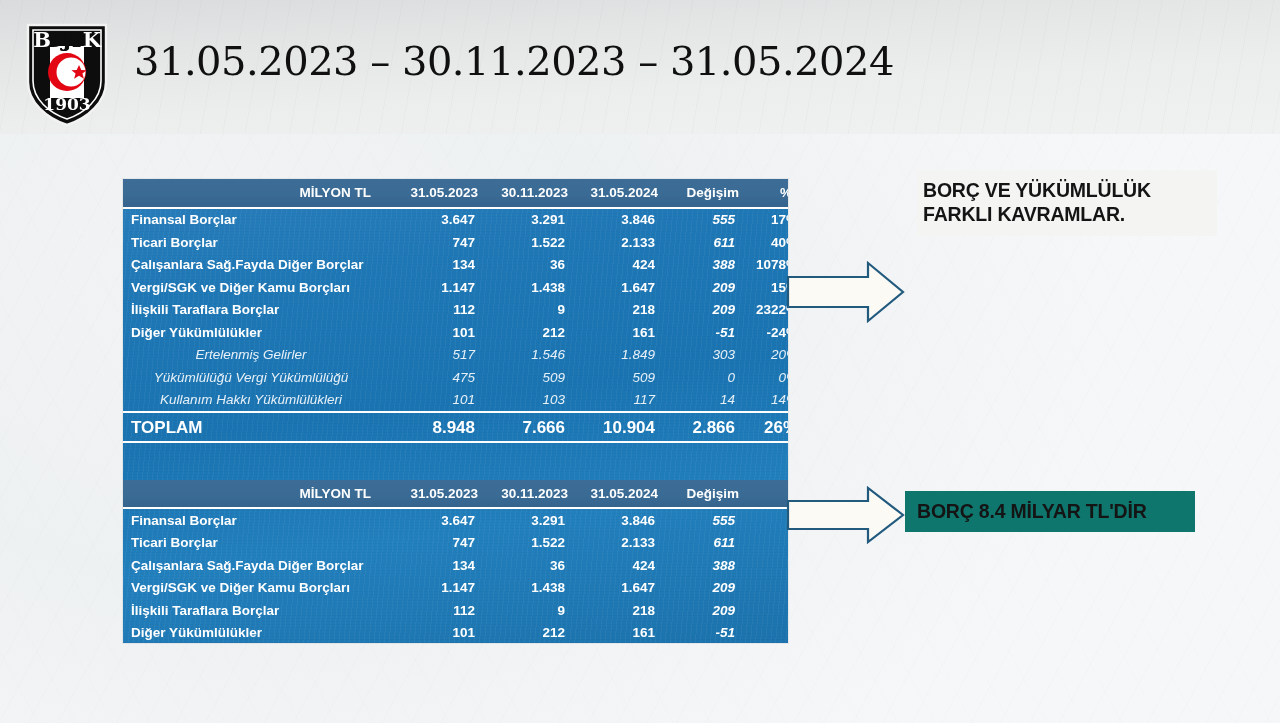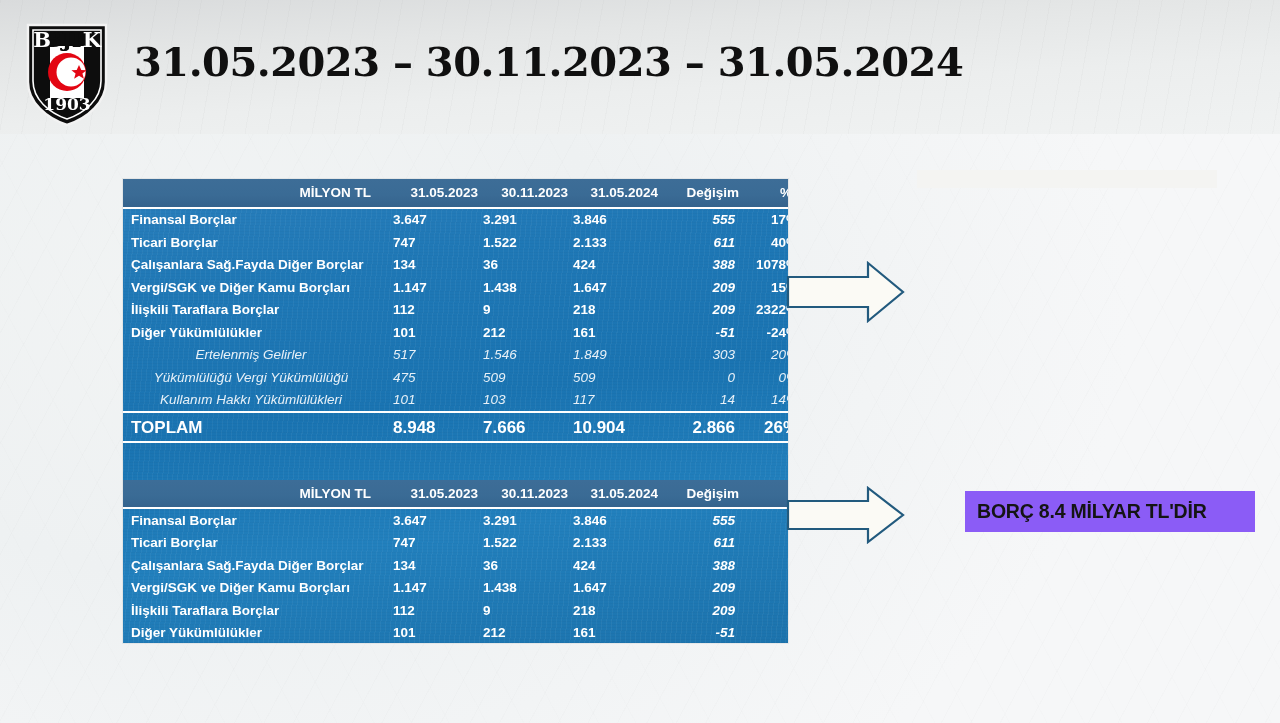--- a/index.html
+++ b/index.html
@@ -45,21 +45,21 @@
     position: absolute;
     left: 24px; top: 20px;
     width: 86px; height: 108px;
   }
 
   
   .slide-title {
     position: absolute;
     left: 134px; top: 38px;
     font-family: "DejaVu Serif", serif;
-    font-weight: bold;
+    font-weight: normal;
     font-size: 40px;
     letter-spacing: -0.5px;
     color: #101010;
     white-space: nowrap;
   }
 
   
   .panel {
     position: absolute;
     left: 123px; top: 159px;
@@ -113,21 +113,21 @@
   thead.hdr th.h-label { text-align: right; padding-right: 22px; }
   thead.hdr th.h-num   { padding-right: 5px; }
   thead.hdr th.h-chg   { padding-right: 8px; }
   thead.hdr th.h-pct   { padding-right: 16px; }
 
   tbody td.t-label {
     text-align: left;
     font-weight: bold;
     padding-left: 8px;
   }
-  tbody td.t-num { text-align: left; padding-right: 8px; font-weight: bold; }
+  tbody td.t-num { text-align: right; padding-right: 8px; font-weight: bold; }
   tbody td.t-chg { text-align: right; padding-right: 12px; font-weight: bold; font-style: italic; }
   tbody td.t-pct { text-align: right; padding-right: 10px; font-weight: bold; }
 
   tr.sub td { font-style: italic; font-weight: normal; color: #e8f1f8; }
   tr.sub td.t-label { text-align: center; padding-right: 28px; padding-left: 14px; font-weight: normal; }
   tr.sub td.t-num { font-weight: normal; }
   tr.sub td.t-chg { font-weight: normal; }
   tr.sub td.t-pct { font-weight: normal; }
 
   tr.total td {
@@ -155,25 +155,25 @@
     left: 917px; top: 170px;
     width: 300px;
     padding: 8px 6px 10px 6px;
     font-size: 19.5px;
     background: #f4f4f2;
     letter-spacing: -0.2px;
   }
   .callout-a .para2 { margin-top: 22px; }
 
   .callout-b {
-    left: 965px; top: 491px;
+    left: 905px; top: 491px;
     width: 290px;
     padding: 8px 8px 9px 12px;
     font-size: 19.5px;
-    background: #8b5cf6;
+    background: #0f766e;
     letter-spacing: -0.2px;
   }
 </style>
 </head>
 <body>
 
 <div class="top-band"></div>
 
 <svg class="crest" viewBox="0 0 86 108">
   <path d="M4 5 H82 V62 C82 82 64 98 43 105 C22 98 4 82 4 62 Z" fill="#0d0d0d" stroke="#f2f2f2" stroke-width="2.4"></path>
@@ -374,17 +374,18 @@
 
 <svg class="arrow" style="left:786px; top:258px; width:120px; height:68px;" viewBox="0 0 120 68">
   <polygon points="2,19 82,19 82,5 117,34 82,63 82,49 2,49" fill="#fbfaf5" stroke="#225a7e" stroke-width="2.2" stroke-linejoin="miter"></polygon>
 </svg>
 
 <svg class="arrow" style="left:786px; top:484px; width:120px; height:62px;" viewBox="0 0 120 62">
   <polygon points="2,17 82,17 82,4 117,31 82,58 82,45 2,45" fill="#fbfaf5" stroke="#225a7e" stroke-width="2.2" stroke-linejoin="miter"></polygon>
 </svg>
 
 <div class="callout callout-a">
+  <div class="para1">BORÇ VE YÜKÜMLÜLÜK FARKLI KAVRAMLAR.</div>
 </div>
 
 <div class="callout callout-b">
   <div>BORÇ 8.4 MİLYAR TL'DİR</div>
 </div>
 
 </body></html>

